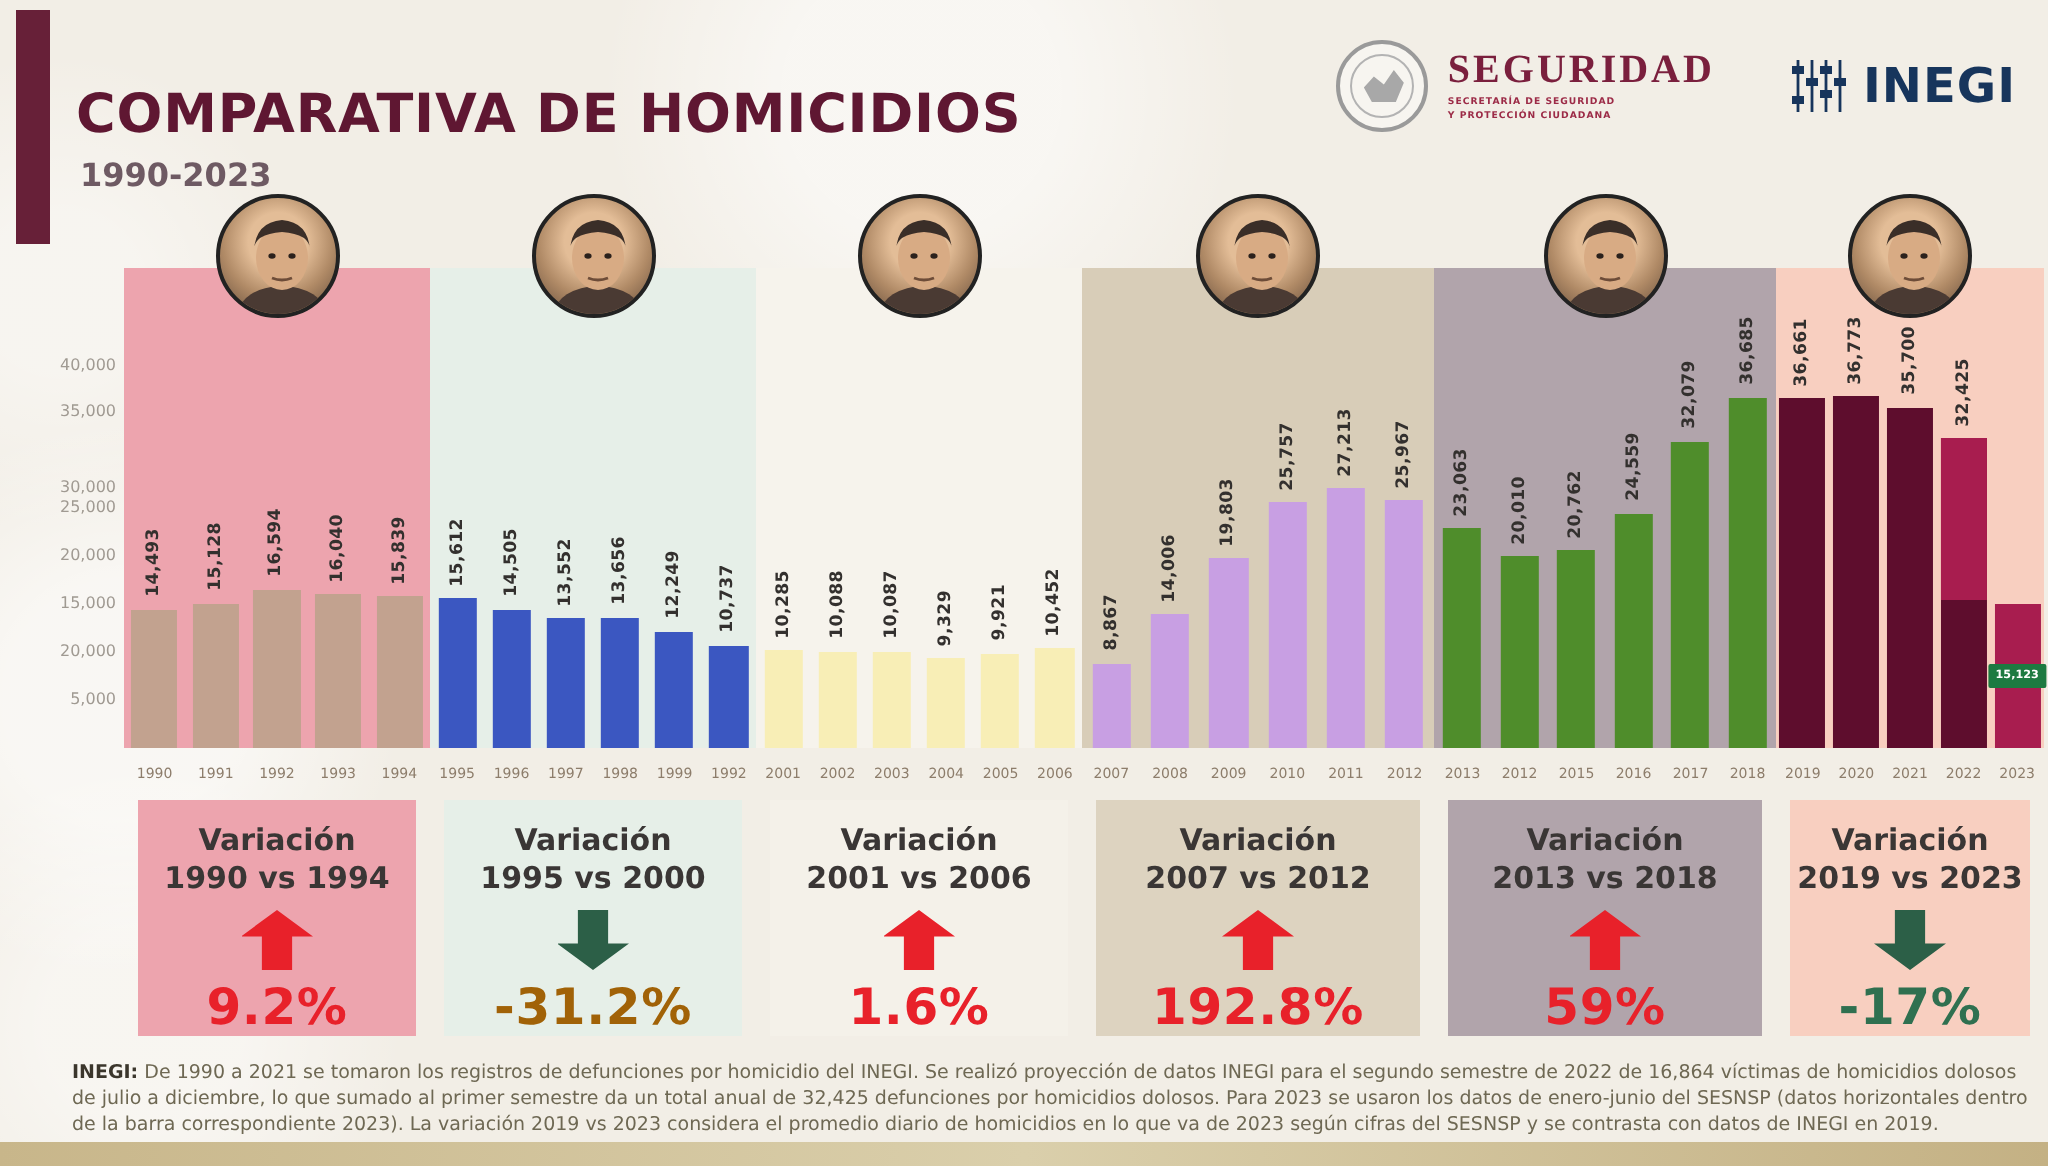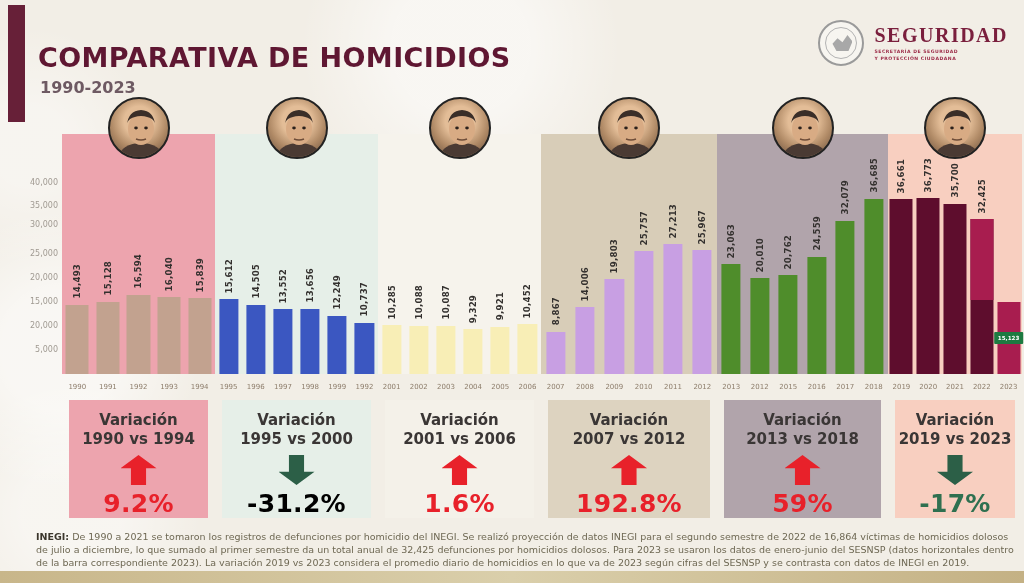--- a/index.html
+++ b/index.html
@@ -85,27 +85,46 @@
   <div class="seg-logo">
     <div class="seal"></div>
     <div class="seg-text">
       <div class="seg-name">SEGURIDAD</div>
       <div class="seg-sub">
         <span>SECRETARÍA DE SEGURIDAD</span><br>
         <span>Y PROTECCIÓN CIUDADANA</span>
       </div>
     </div>
   </div>
+  <div class="inegi-logo">
+    <svg width="30" height="26" viewBox="0 0 30 26">
+      <g stroke="#17355c" stroke-width="1.4">
+        <line x1="4" y1="0" x2="4" y2="26"></line>
+          <line x1="11" y1="0" x2="11" y2="26"></line>
+        <line x1="18" y1="0" x2="18" y2="26"></line>
+          <line x1="25" y1="0" x2="25" y2="26"></line>
+      </g>
+      <g fill="#17355c">
+        <rect x="1" y="3" width="6" height="4"></rect>
+          <rect x="8" y="9" width="6" height="4"></rect>
+        <rect x="15" y="3" width="6" height="4"></rect>
+          <rect x="15" y="15" width="6" height="4"></rect>
+        <rect x="22" y="9" width="6" height="4"></rect>
+          <rect x="1" y="18" width="6" height="4"></rect>
+      </g>
+    </svg>
+    <div class="inegi-name">INEGI</div>
+  </div>
 </div>
 
 <div class="chart">
   <div class="yaxis" id="yaxis">
       <div class="ytick" style="top: 43.5px;">40,000</div>
       <div class="ytick" style="top: 67.375px;">35,000</div>
-      <div class="ytick" style="top: 86px; text-align: right;">30,000</div>
+      <div class="ytick" style="top: 105px; text-align: right;">30,000</div>
       <div class="ytick" style="top: 115.125px;">25,000</div>
       <div class="ytick" style="top: 139px;">20,000</div>
       <div class="ytick" style="top: 162.875px;">15,000</div>
       <div class="ytick" style="top: 186.75px;">20,000</div>
       <div class="ytick" style="top: 210.625px;">5,000</div>
     </div>
   <div class="sections" id="sections">
       <div class="section" style="background: rgb(237, 164, 174);">
         <div class="photo"><svg width="62" height="62" viewBox="0 0 62 62">
             <ellipse cx="31" cy="58" rx="22" ry="14" fill="#4a3a33"></ellipse>
@@ -372,21 +391,21 @@
         <div class="t2">1990 vs 1994</div>
         <div class="arrow up" style="background: rgb(232, 33, 42);"></div>
         <div class="pct" style="color: rgb(232, 33, 42);">9.2%</div>
       </div>
     </div>
     <div class="boxwrap">
       <div class="vbox" style="background: rgb(230, 239, 232);">
         <div class="t1">Variación</div>
         <div class="t2">1995 vs 2000</div>
         <div class="arrow down" style="background: rgb(44, 95, 71);"></div>
-        <div class="pct" style="color: #000000;">-31.2%</div>
+        <div class="pct" style="color: #a16207;">-31.2%</div>
       </div>
     </div>
     <div class="boxwrap">
       <div class="vbox" style="background: rgb(244, 241, 233);">
         <div class="t1">Variación</div>
         <div class="t2">2001 vs 2006</div>
         <div class="arrow up" style="background: rgb(232, 33, 42);"></div>
         <div class="pct" style="color: rgb(232, 33, 42);">1.6%</div>
       </div>
     </div>

